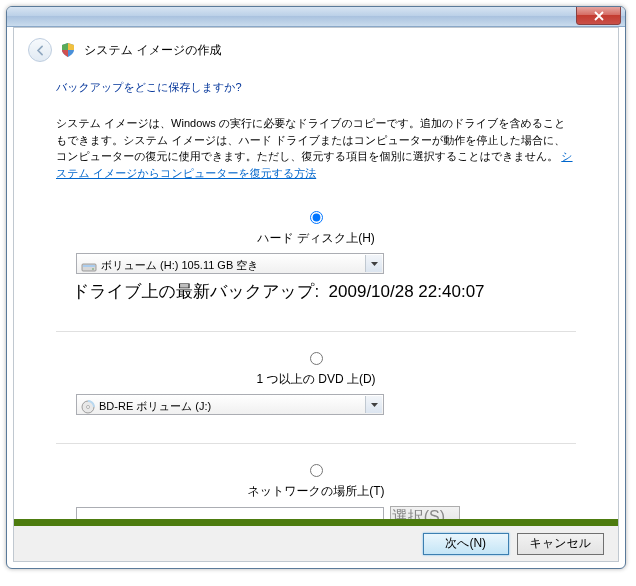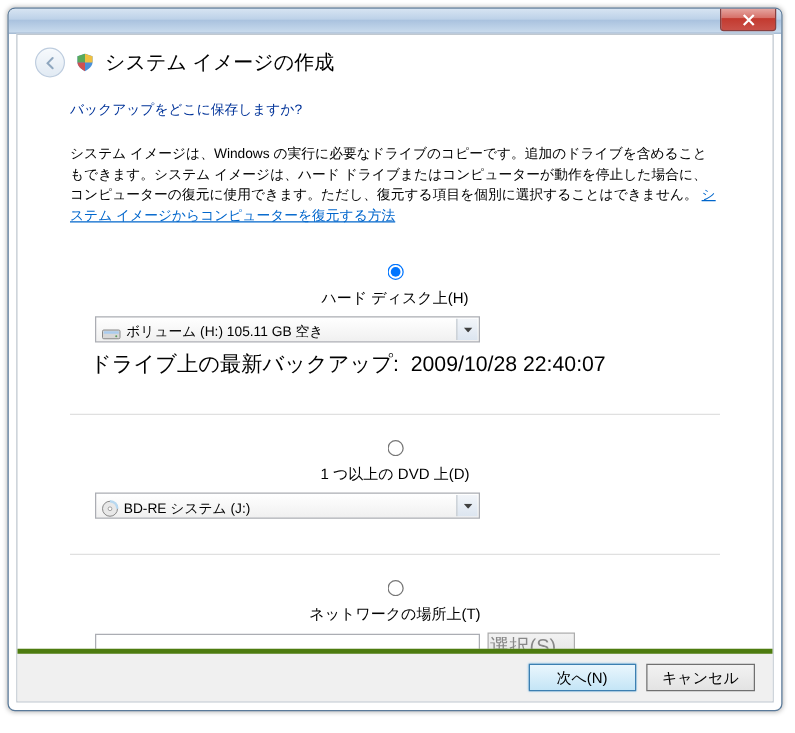--- a/index.html
+++ b/index.html
@@ -6,39 +6,39 @@
 body { font-family: "Segoe UI", "Meiryo UI", "MS PGothic", sans-serif; font-size: 12px; background: #fff; width: 636px; height: 586px; overflow: hidden; }
 .window { width: 620px; height: 563px; margin: 6px; border: 1px solid #5a7a9a; border-radius: 6px; overflow: hidden; background: #fff; box-shadow: 0 0 4px rgba(0,0,0,0.3); position: relative; }
 .titlebar { height: 20px; background: linear-gradient(to bottom, #d7e4f2 0%, #bcd1e8 45%, #a8c1de 46%, #c9dbed 100%); position: relative; border-bottom: 1px solid #8aa8c8; }
 .close-btn { position: absolute; right: 4px; top: -1px; width: 45px; height: 19px; background: linear-gradient(to bottom, #e5a5a0 0%, #d66e66 45%, #c33a2f 46%, #c95048 100%); border: 1px solid #884040; border-radius: 0 0 3px 3px; color: #fff; font-size: 10px; display: flex; align-items: center; justify-content: center; cursor: pointer; }
 .close-btn svg { width: 10px; height: 10px; }
 .content { position: absolute; top: 20px; left: 6px; right: 6px; bottom: 6px; background: #fff; border: 1px solid #c0c8d0; }
 .header-row { display: flex; align-items: center; padding: 10px 14px 6px 14px; gap: 8px; }
 .back-btn { width: 24px; height: 24px; border-radius: 50%; background: linear-gradient(to bottom, #f4f8fc, #d8e4f0); border: 1px solid #a8bcd4; display: flex; align-items: center; justify-content: center; cursor: default; opacity: 0.75; }
 .back-btn svg { width: 13px; height: 13px; }
 .shield-icon { width: 16px; height: 16px; display: inline-block; }
-.header-title { font-size: 16px; color: #000; }
+.header-title { font-size: 12px; color: #000; }
 .main { padding: 12px 42px 0 42px; }
 .question { color: #003399; font-size: 11px; margin-bottom: 20px; }
 .desc { font-size: 11px; color: #000; line-height: 1.5; margin-bottom: 30px; }
 .desc a { color: #0066cc; text-decoration: underline; cursor: pointer; }
 .option-group { margin-bottom: 28px; }
 .radio-row { display: flex; align-items: center; gap: 6px; margin-bottom: 6px; flex-direction: column; }
 .radio-row input[type="radio"] { width: 13px; height: 13px; cursor: pointer; }
 .radio-label { font-size: 12px; }
 .select-row { margin-left: 20px; display: flex; align-items: center; gap: 6px; }
 .dropdown { width: 308px; height: 21px; border: 1px solid #abadb3; background: linear-gradient(to bottom, #fff, #f0f0f0); display: flex; align-items: flex-end; padding: 0 4px; font-size: 11px; cursor: pointer; position: relative; }
 .dropdown-arrow { position: absolute; right: 1px; top: 1px; width: 17px; height: 17px; background: linear-gradient(to bottom, #f2f5f9, #dce5f0); border-left: 1px solid #c0c8d0; display: flex; align-items: center; justify-content: center; }
 .drive-icon { width: 16px; height: 12px; margin-right: 4px; display: inline-flex; }
 .disc-icon { width: 14px; height: 14px; margin-right: 4px; display: inline-flex; }
 .info-line { margin-left: 16px; font-size: 17px; margin-top: 6px; }
 .text-input { width: 308px; height: 21px; border: 1px solid #abadb3; background: #fff; padding: 0 4px; font-size: 11px; }
 .browse-btn { width: 70px; height: 22px; border: 1px solid #acacac; background: linear-gradient(to bottom, #f2f2f2, #e3e3e3); font-size: 16px; color: #888; cursor: default; }
 .hr { border: none; border-top: 1px solid #e0e0e0; margin: 4px 0 20px 0; }
-.footer { position: absolute; bottom: 0; left: 0; right: 0; height: 42px; background: #f0f0f0; border-top: 4px solid #4d7c0f; display: flex; align-items: center; justify-content: flex-end; padding: 0 14px; gap: 8px; }
+.footer { position: absolute; bottom: 0; left: 0; right: 0; height: 42px; background: #f0f0f0; border-top: 7px solid #4d7c0f; display: flex; align-items: center; justify-content: flex-end; padding: 0 14px; gap: 8px; }
 .btn { min-width: 86px; height: 22px; border: 1px solid #707070; background: linear-gradient(to bottom, #f2f2f2, #e3e3e3); font-size: 12px; cursor: pointer; padding: 0 12px; }
 .btn.primary { border: 1px solid #3c7fb1; box-shadow: 0 0 2px #6fb7e8; background: linear-gradient(to bottom, #eaf6fd, #c4e5f6); }
 </style>
 </head>
 <body>
 
 <div class="window">
   <div class="titlebar">
     <div class="close-btn">
       <svg viewBox="0 0 10 10">
@@ -108,21 +108,21 @@
         </div>
         <div class="select-row">
           <div class="dropdown">
             <span class="disc-icon">
               <svg viewBox="0 0 14 14">
                   <circle cx="7" cy="7" r="6" fill="#e8e8e8" stroke="#888" stroke-width="0.8"></circle>
                   <circle cx="7" cy="7" r="1.5" fill="#fff" stroke="#888" stroke-width="0.6"></circle>
                   <path d="M7 1 A6 6 0 0 1 13 7" stroke="#b8d8f0" stroke-width="2" fill="none"></path>
                 </svg>
             </span>
-            <span>BD-RE システム (J:)</span>
+            <span>BD-RE ボリューム (J:)</span>
             <div class="dropdown-arrow">
               <svg width="7" height="4" viewBox="0 0 7 4">
                   <path d="M0 0 L3.5 4 L7 0 Z" fill="#404040"></path>
                 </svg>
             </div>
           </div>
         </div>
       </div>
 
       <hr class="hr">

